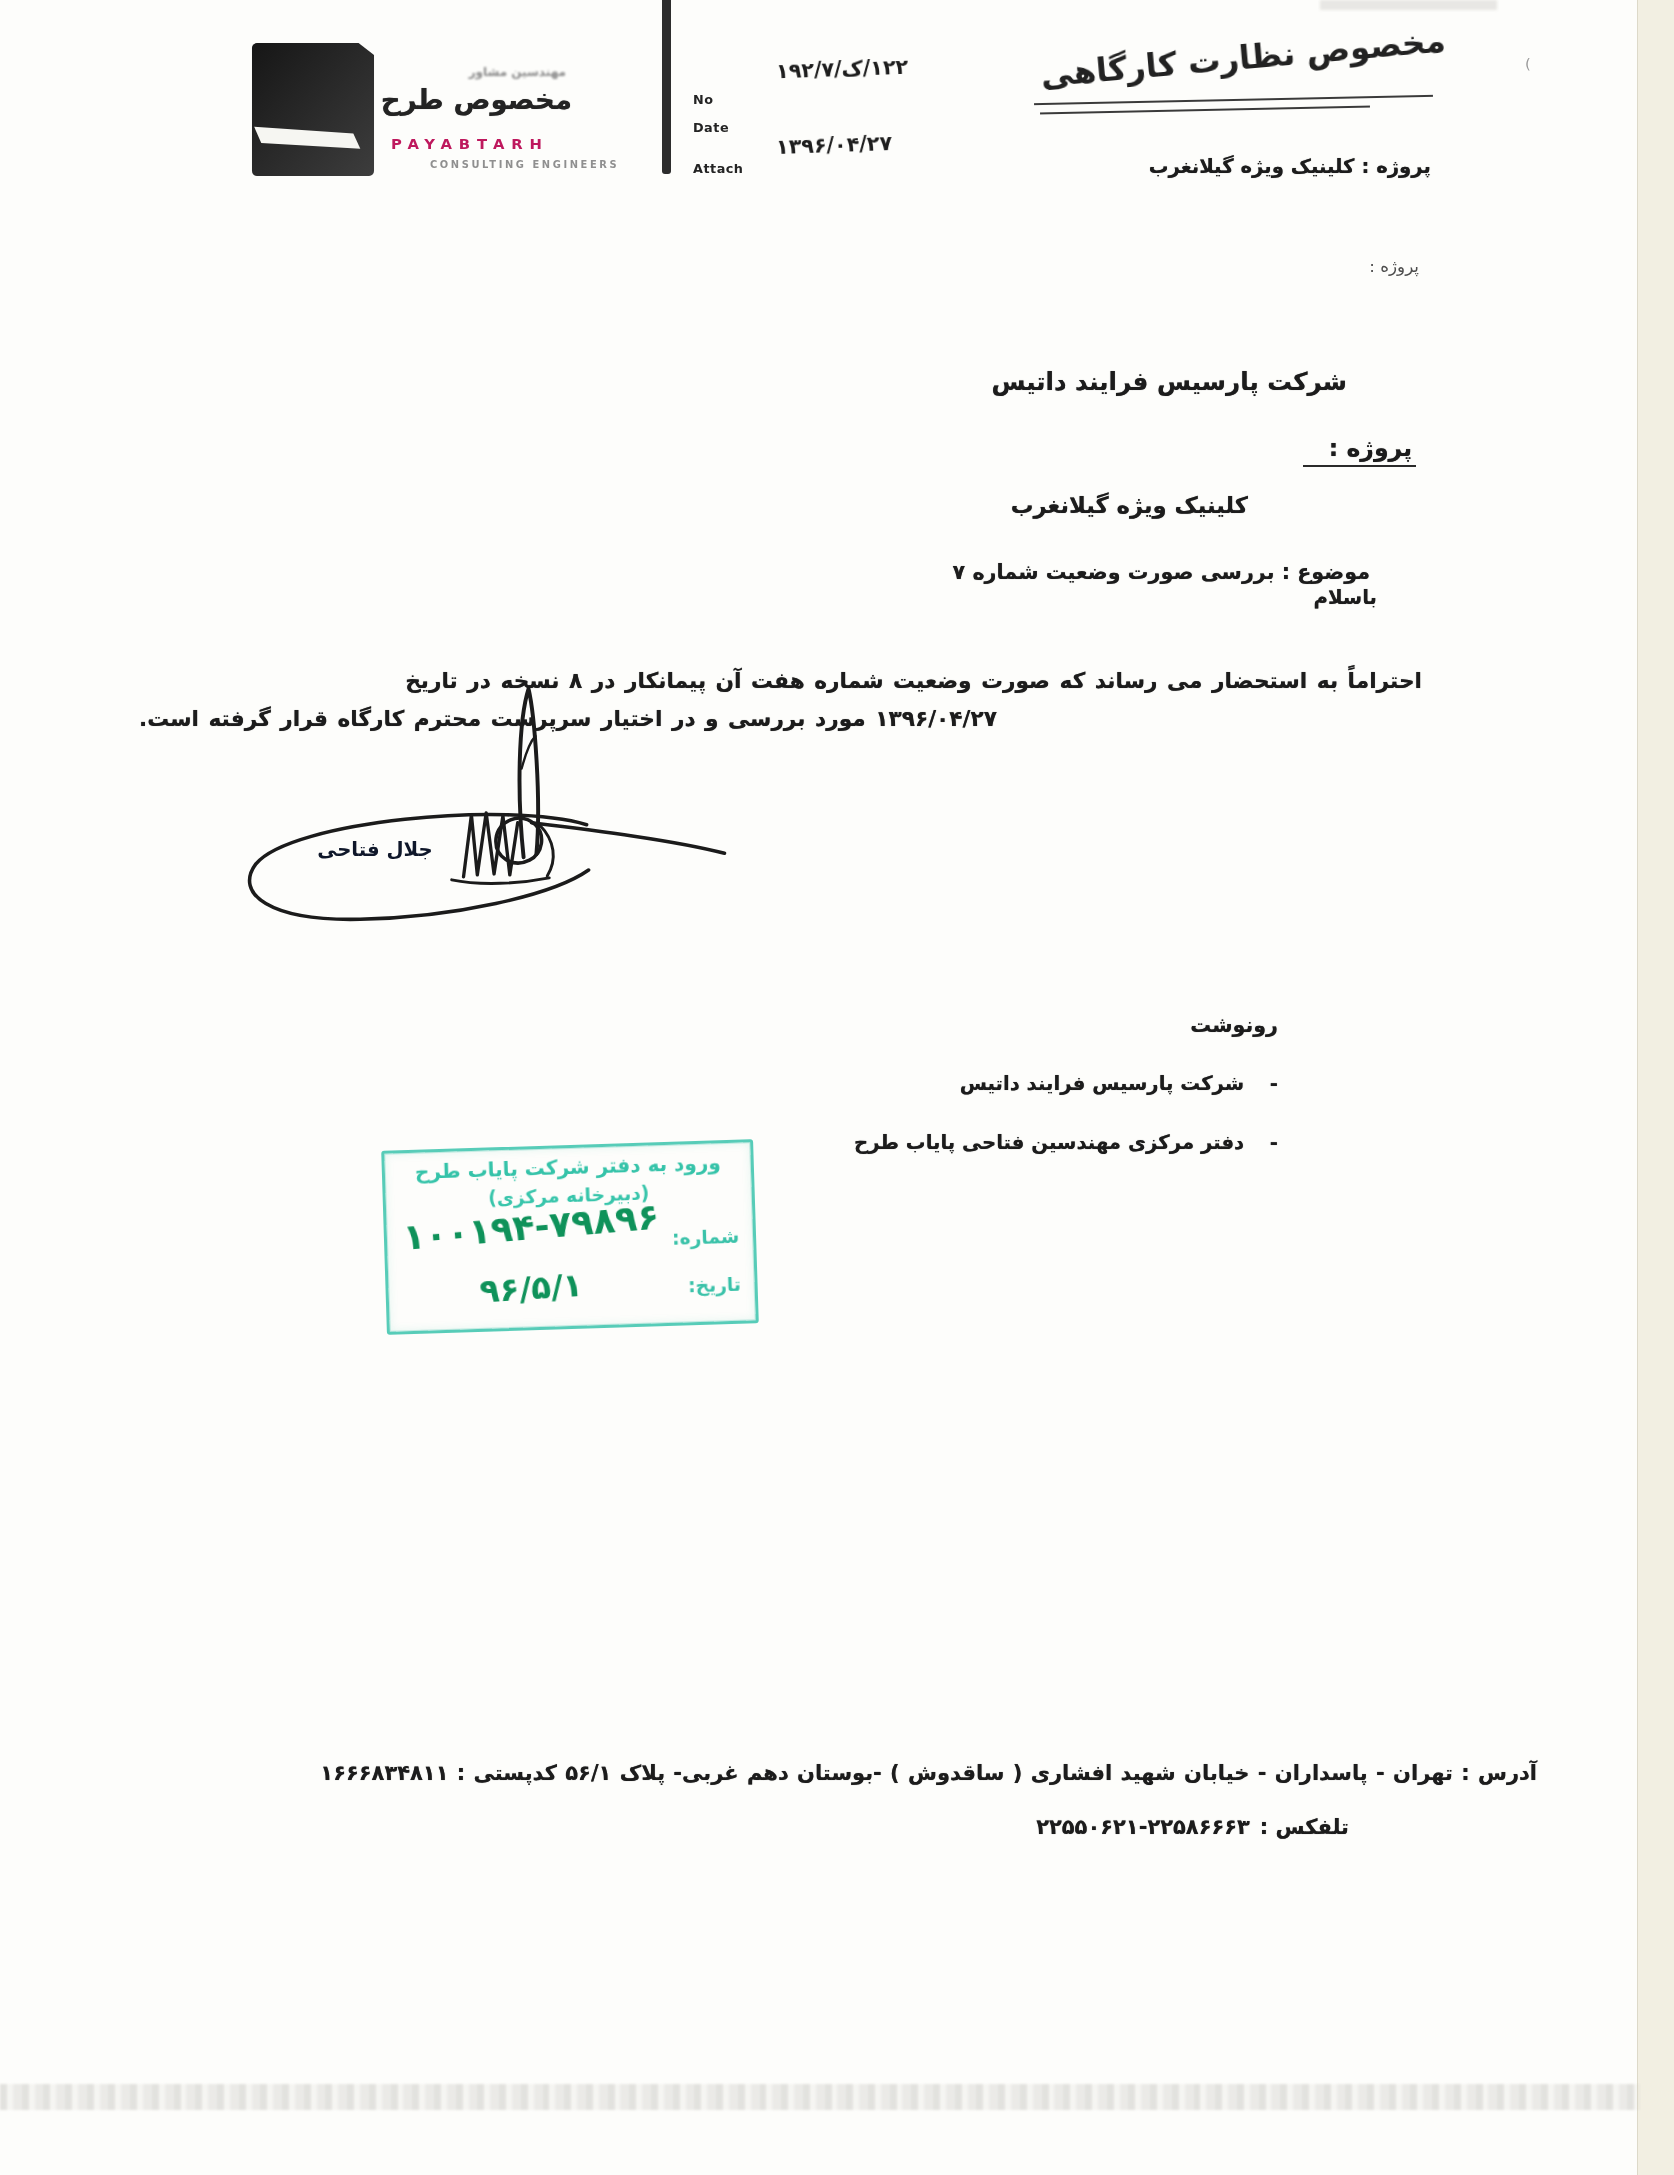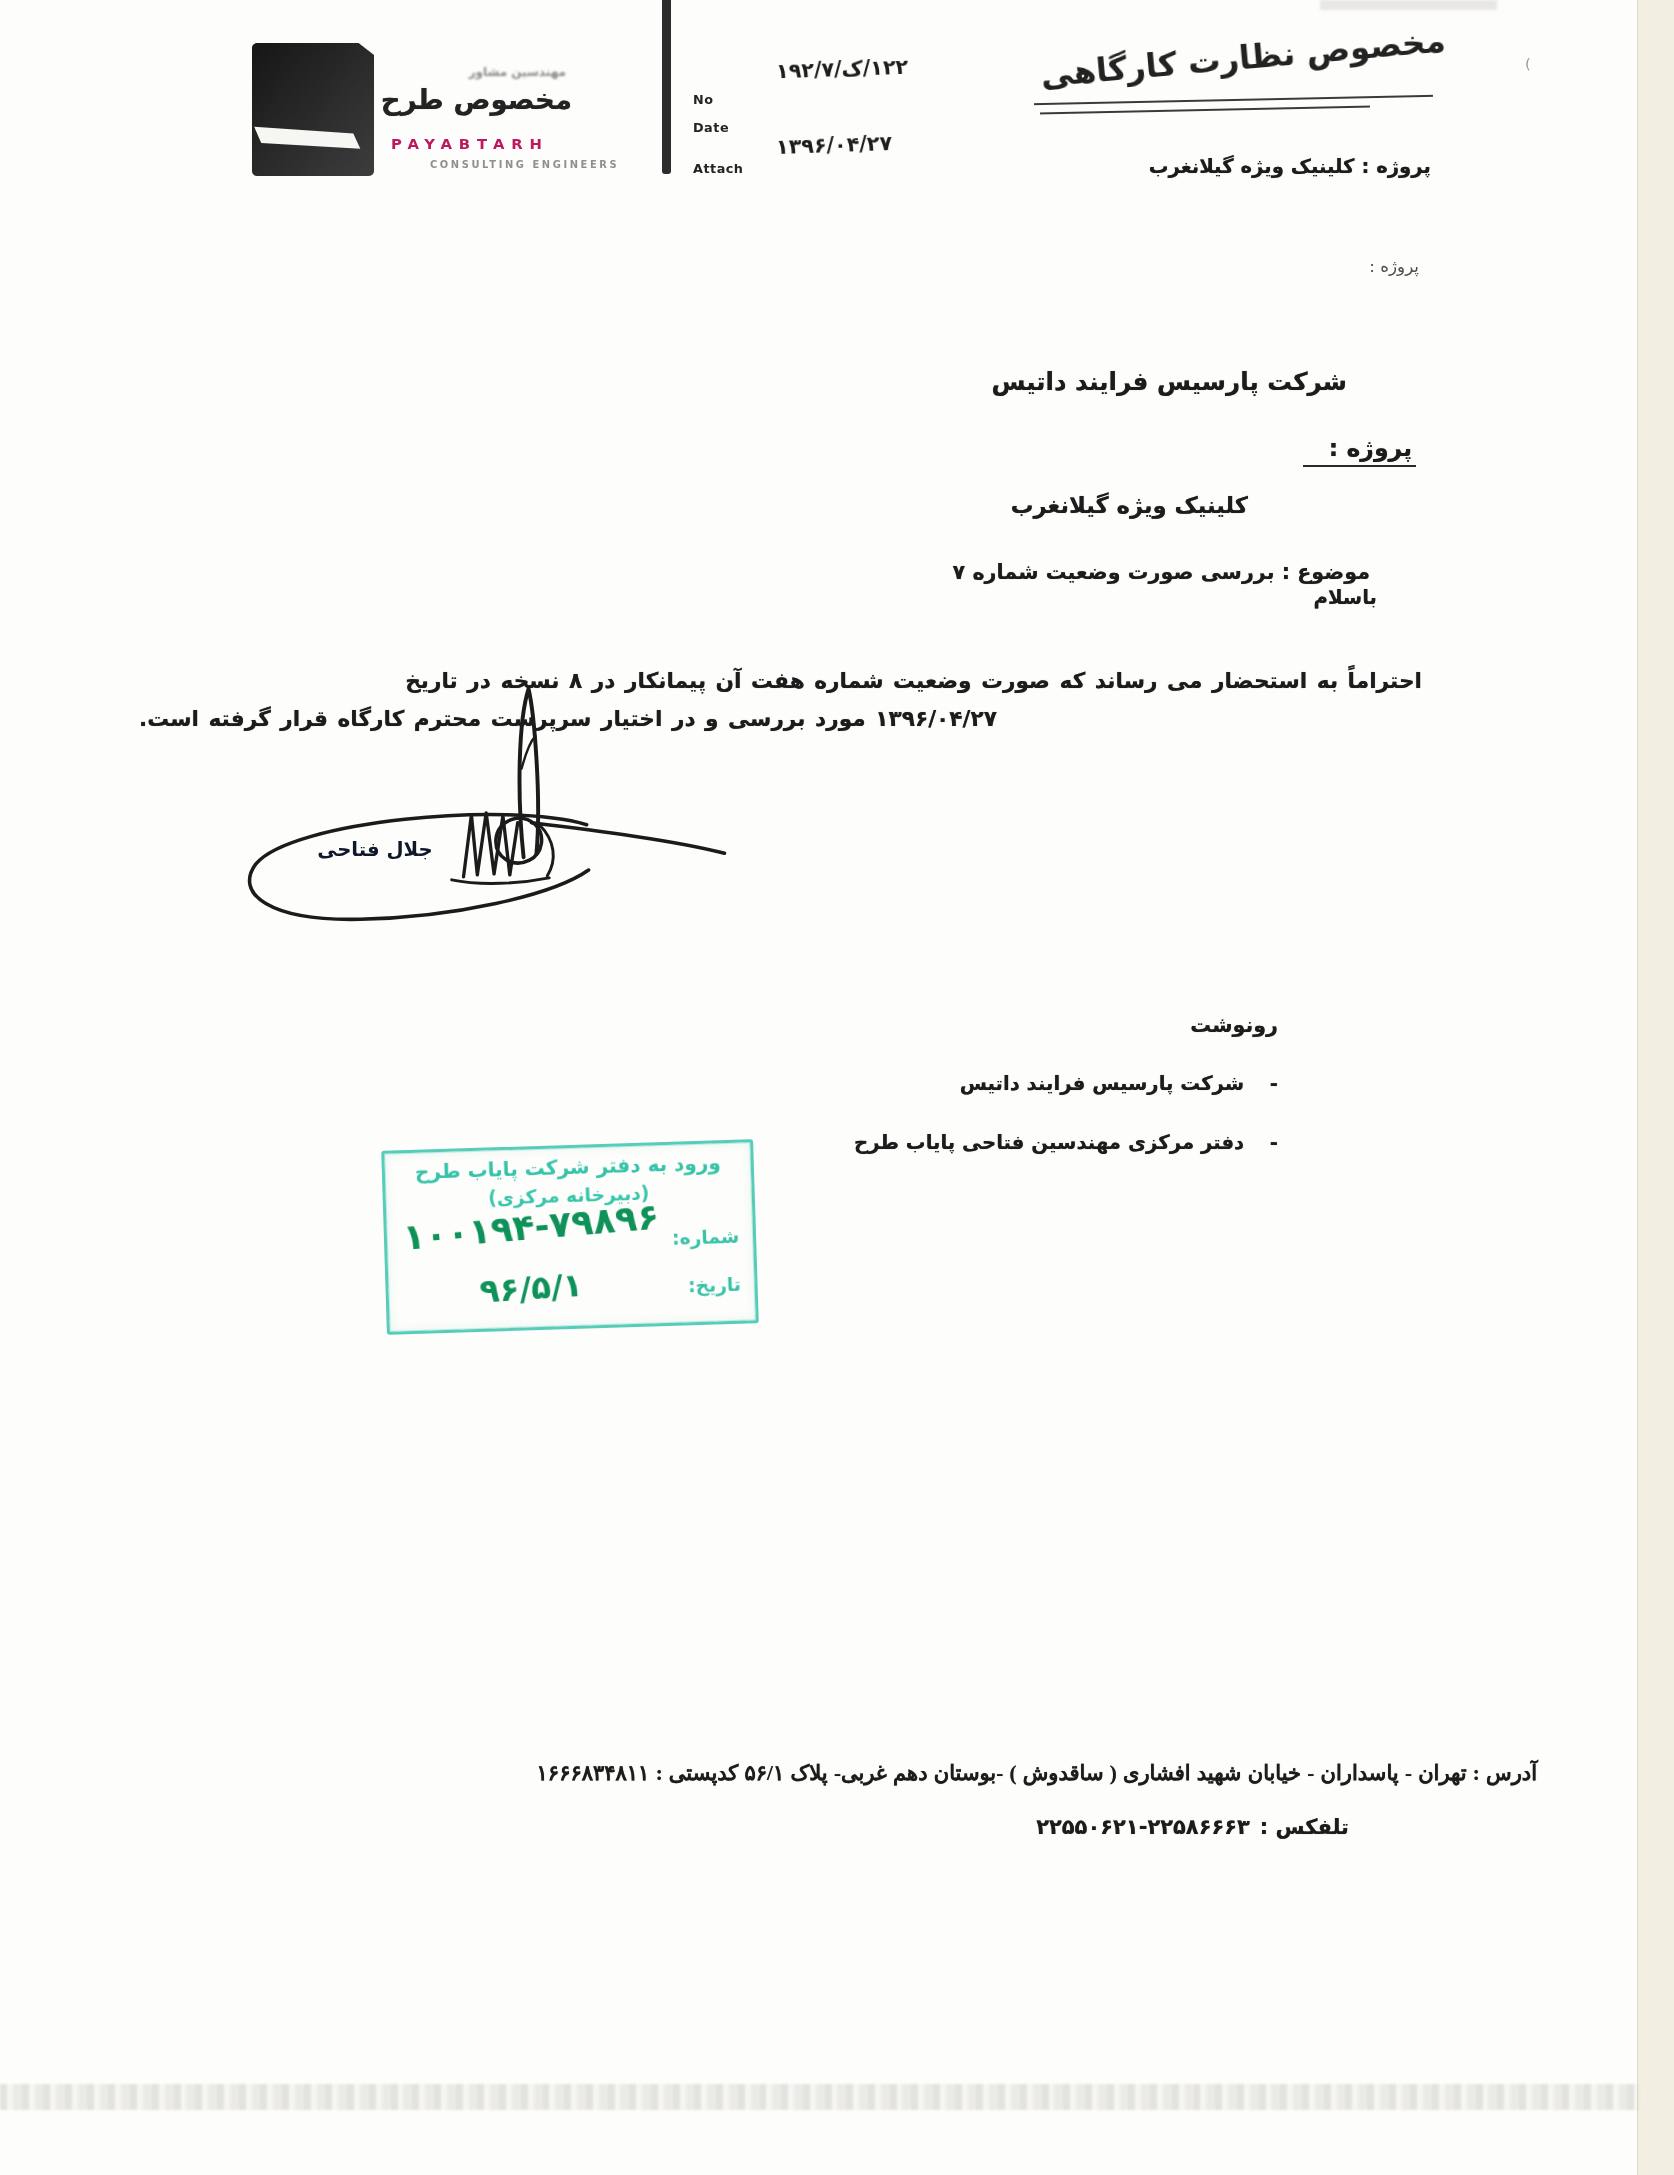--- a/index.html
+++ b/index.html
@@ -50,21 +50,21 @@
   .stamp{left:384px;top:1145px;width:366px;height:178px;transform:rotate(-1.8deg);
     border:3.4px solid rgba(58,195,171,.85);border-radius:3px;
     box-shadow:inset 0 0 0 1px rgba(58,195,171,.25), inset 0 0 9.9px rgba(58,195,171,.15);}
   .stamp-l1{left:0;right:0;top:6.9px;text-align:center;font-size:20px;font-weight:800;color:#35c3a9;filter:blur(0.5px);}
   .stamp-l2{left:0;right:0;top:37px;text-align:center;font-size:18.7px;font-weight:800;color:#38c5ab;filter:blur(0.5px);}
   .stamp-no-label{right:13.8px;top:83px;font-size:18.7px;font-weight:800;color:#3ac2a9;filter:blur(0.5px);}
   .stamp-date-label{right:13.8px;top:131px;font-size:18.7px;font-weight:800;color:#3ac2a9;filter:blur(0.5px);}
   .stamp-no-value{left:15.8px;top:57px;font-size:36px;font-weight:700;color:#0f925a;letter-spacing:2px;transform:rotate(-3deg);filter:blur(0.3px);}
   .stamp-date-value{left:91px;top:120px;font-size:32.5px;font-weight:700;color:#0f925a;letter-spacing:3px;transform:rotate(-2deg);filter:blur(0.3px);}
   
-  .f-address{right:138px;top:1761px;font-size:21px;font-weight:800;word-spacing:1px;font-family:Liberation Serif, serif;}
+  .f-address{right:138px;top:1761px;font-size:21px;font-weight:800;word-spacing:1px;}
   .f-telefax{right:326px;top:1815px;display:flex;gap:9.9px;font-size:21px;font-weight:800;}
   svg{display:block;}
 </style>
 </head>
 <body>
 
 <div id="page">
 
   <div class="abs scan-edge-right"></div>
   <div class="abs scan-band-bottom"></div>

